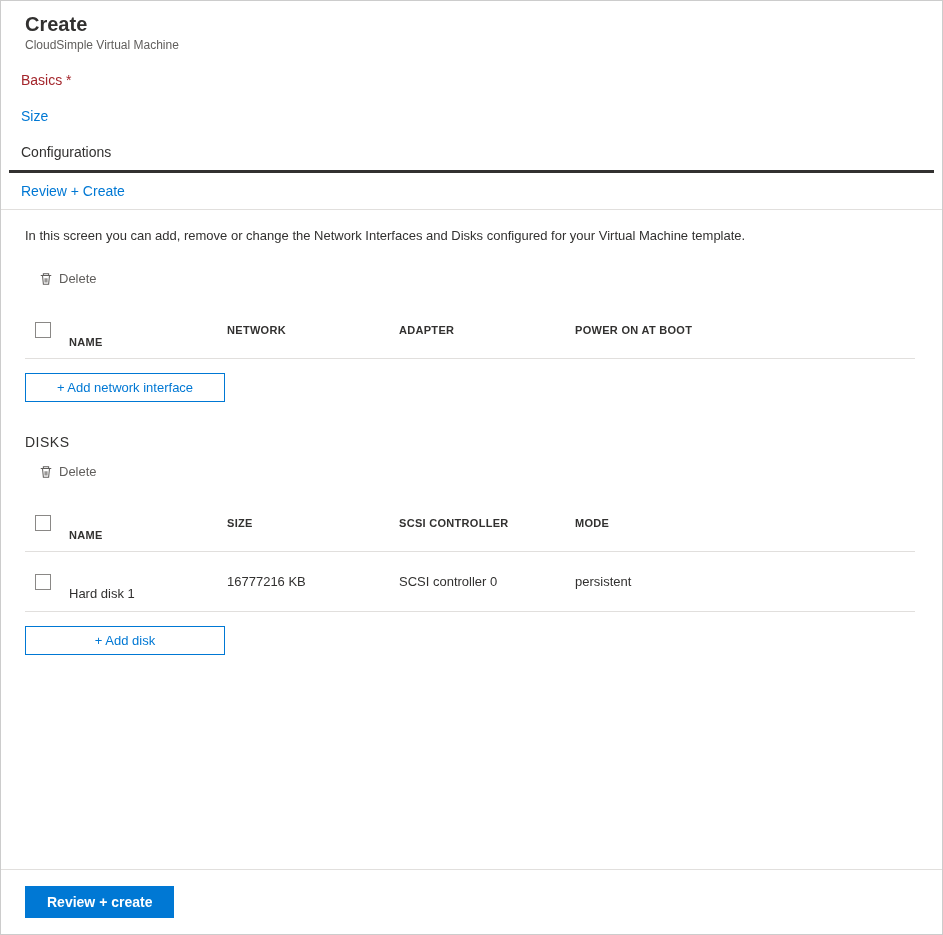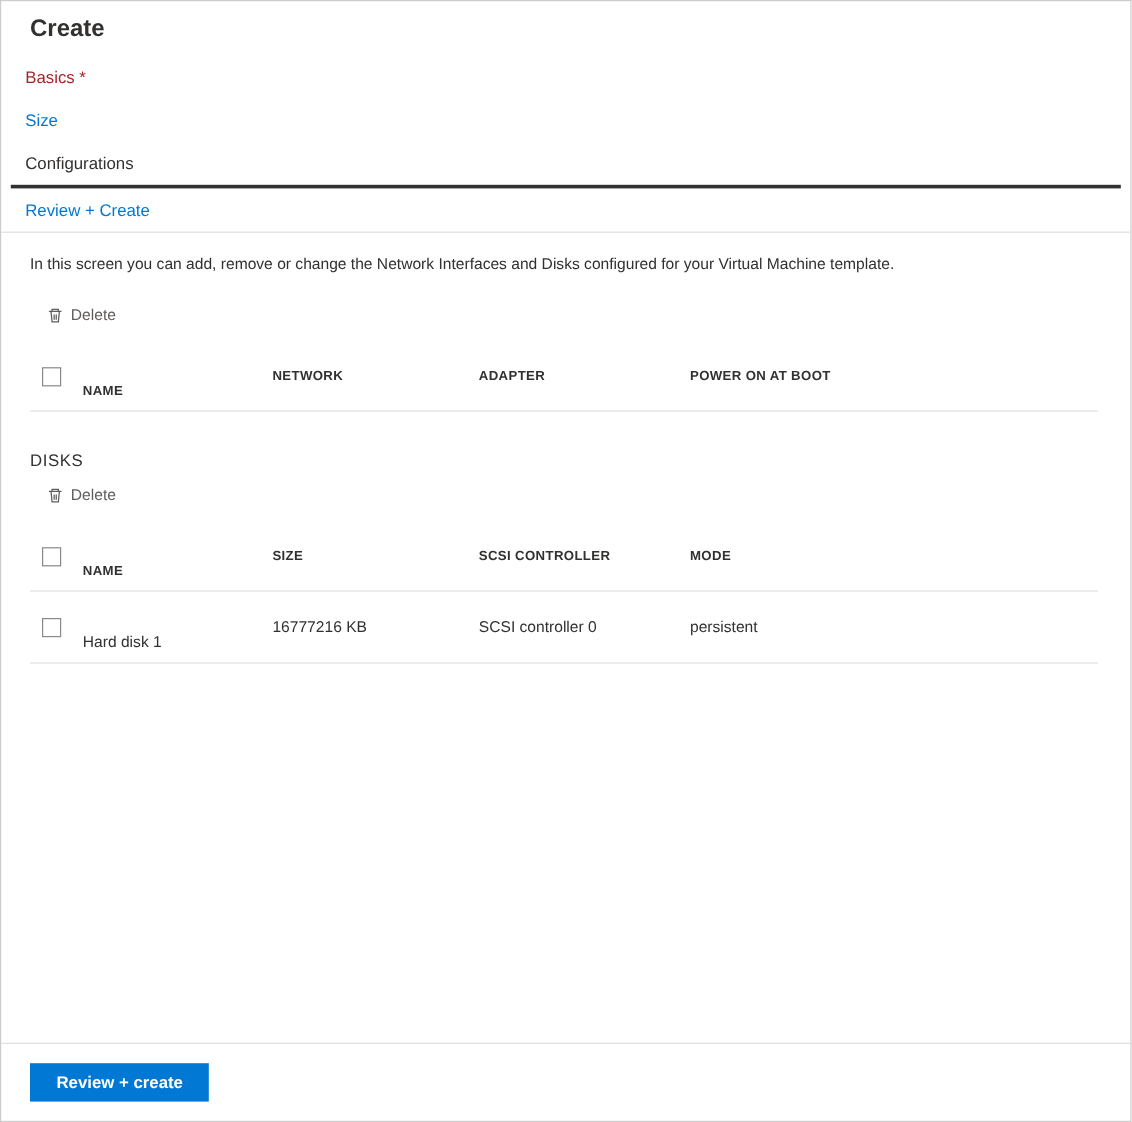--- a/index.html
+++ b/index.html
@@ -162,20 +162,21 @@
   font-weight: 600;
   cursor: pointer;
   font-family: inherit;
 }
 </style>
 </head>
 <body>
 
 <div class="header">
   <div class="header-title">Create</div>
+  <div class="header-subtitle">CloudSimple Virtual Machine</div>
 </div>
 
 <div class="tabs">
   <div class="tab invalid">Basics</div>
   <div class="tab">Size</div>
   <div class="tab active">Configurations</div>
   <div class="tab">Review + Create</div>
 </div>
 
 <div class="content">
@@ -194,20 +195,21 @@
     <div class="table-row header-row">
       <div class="col-check">
           <span class="checkbox"></span>
         </div>
       <div class="th col-name">NAME</div>
       <div class="th col-2">NETWORK</div>
       <div class="th col-3">ADAPTER</div>
       <div class="th col-4">POWER ON AT BOOT</div>
     </div>
   </div>
+  <button class="add-button" style="width:200px;">+ Add network interface</button>
 
   <div class="section-spacer"></div>
 
   
   <div class="section-title">DISKS</div>
   <div class="delete-row">
     <span class="delete-icon-wrap">
       <svg width="14" height="14" viewBox="0 0 16 16" fill="none" stroke="#605e5c" stroke-width="1.2">
         <path d="M2 4h12M5 4V2h6v2M4 4l1 10h6l1-10M7 7v5M9 7v5"></path>
       </svg>
@@ -227,17 +229,18 @@
     <div class="table-row data-row">
       <div class="col-check">
           <span class="checkbox"></span>
         </div>
       <div class="td col-name">Hard disk 1</div>
       <div class="td col-2">16777216 KB</div>
       <div class="td col-3">SCSI controller 0</div>
       <div class="td col-4">persistent</div>
     </div>
   </div>
+  <button class="add-button" style="width:200px;">+ Add disk</button>
 </div>
 
 <div class="footer">
   <button class="primary-button">Review + create</button>
 </div>
 
 </body></html>

